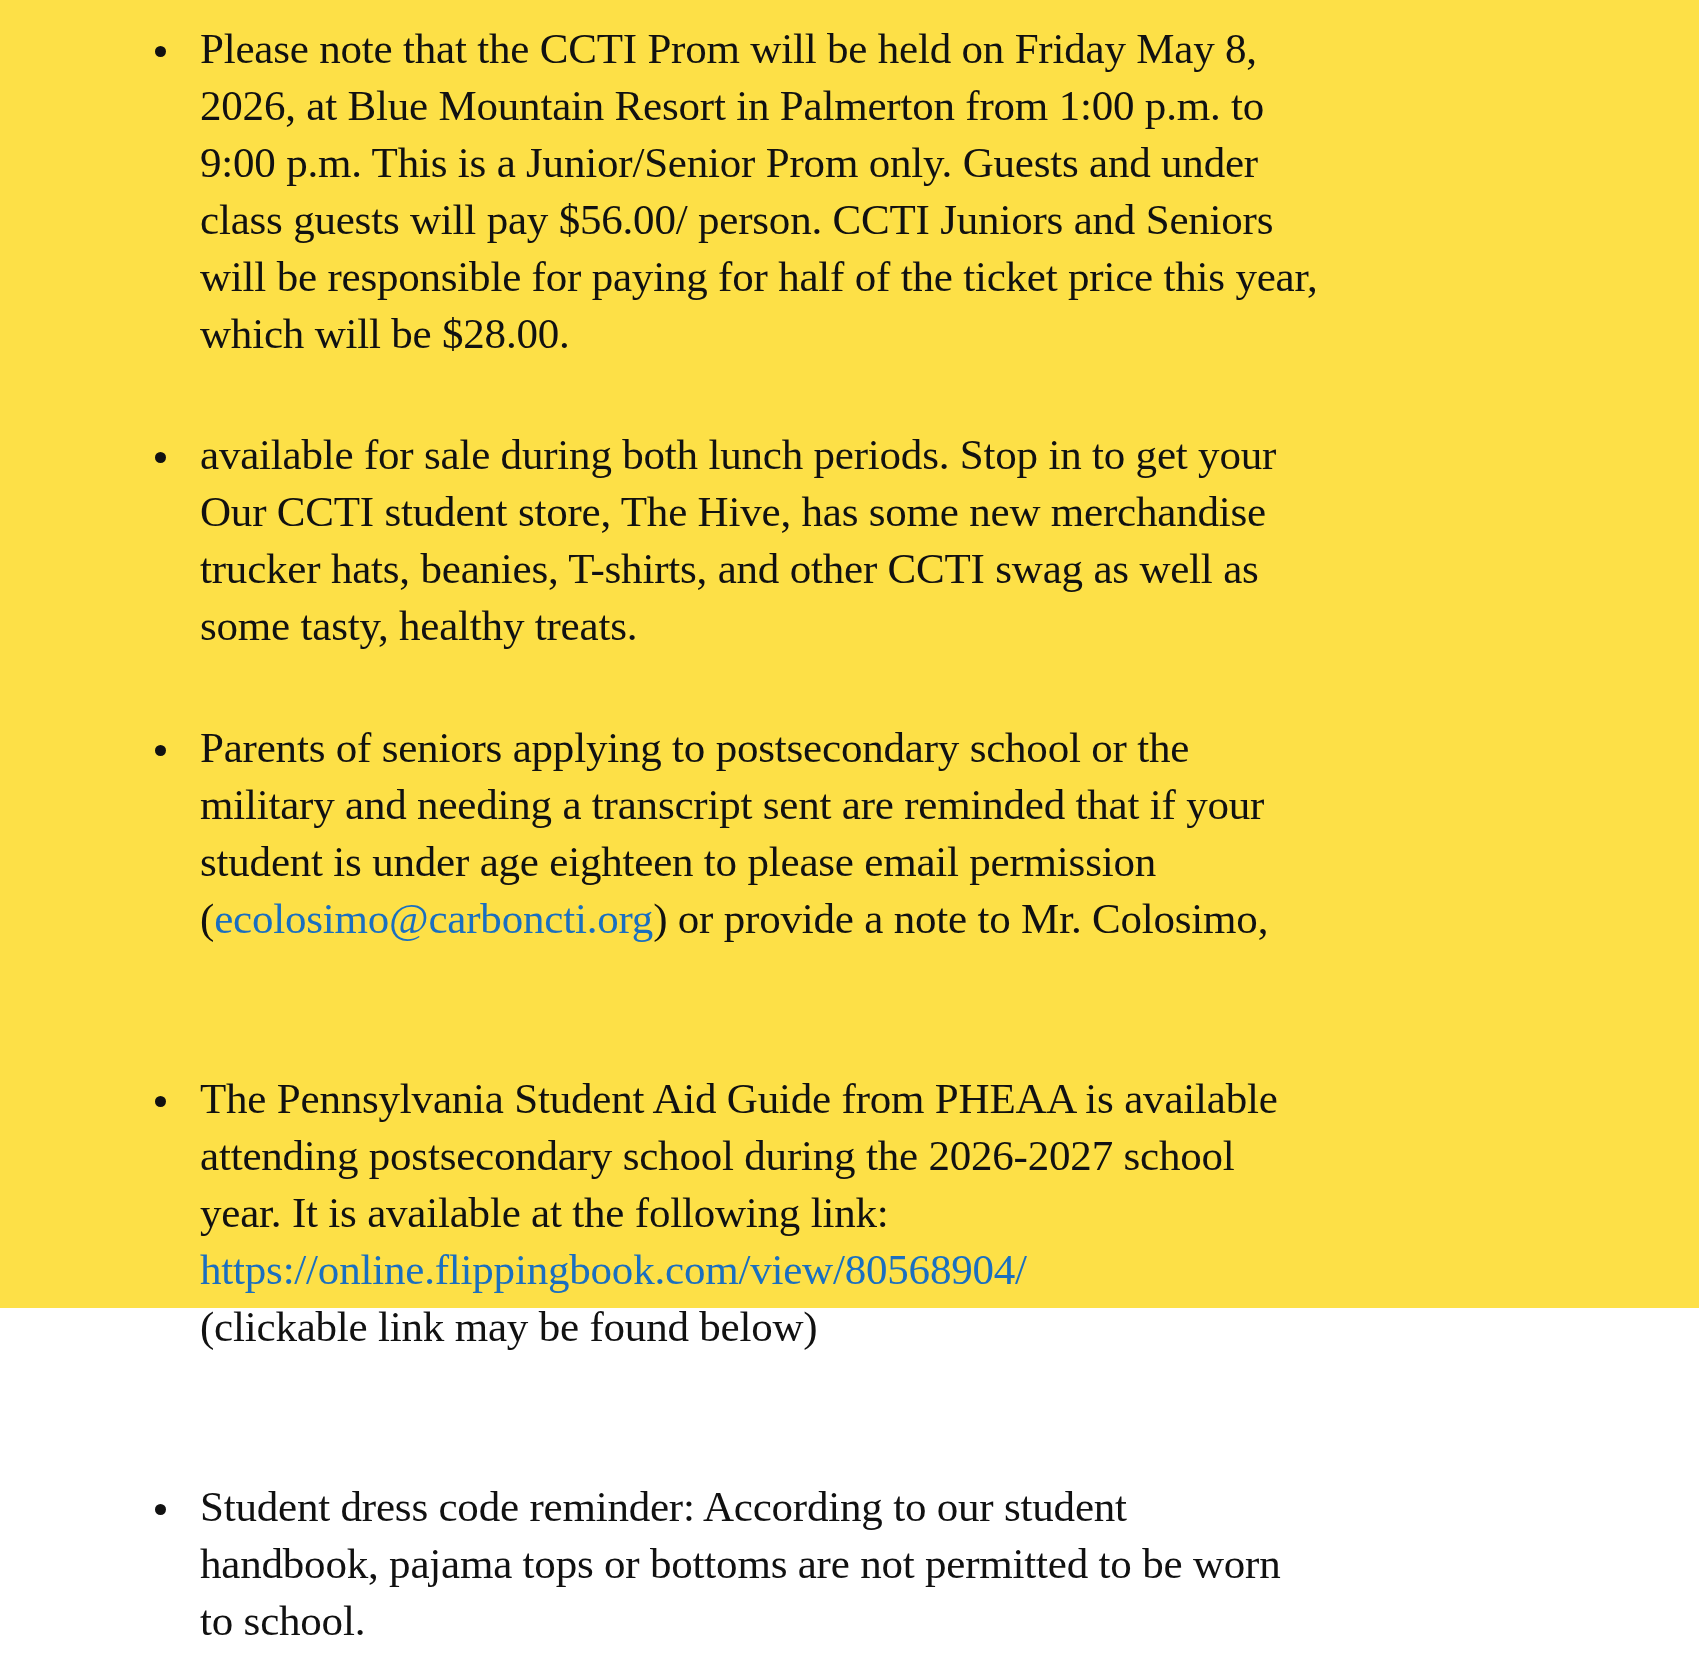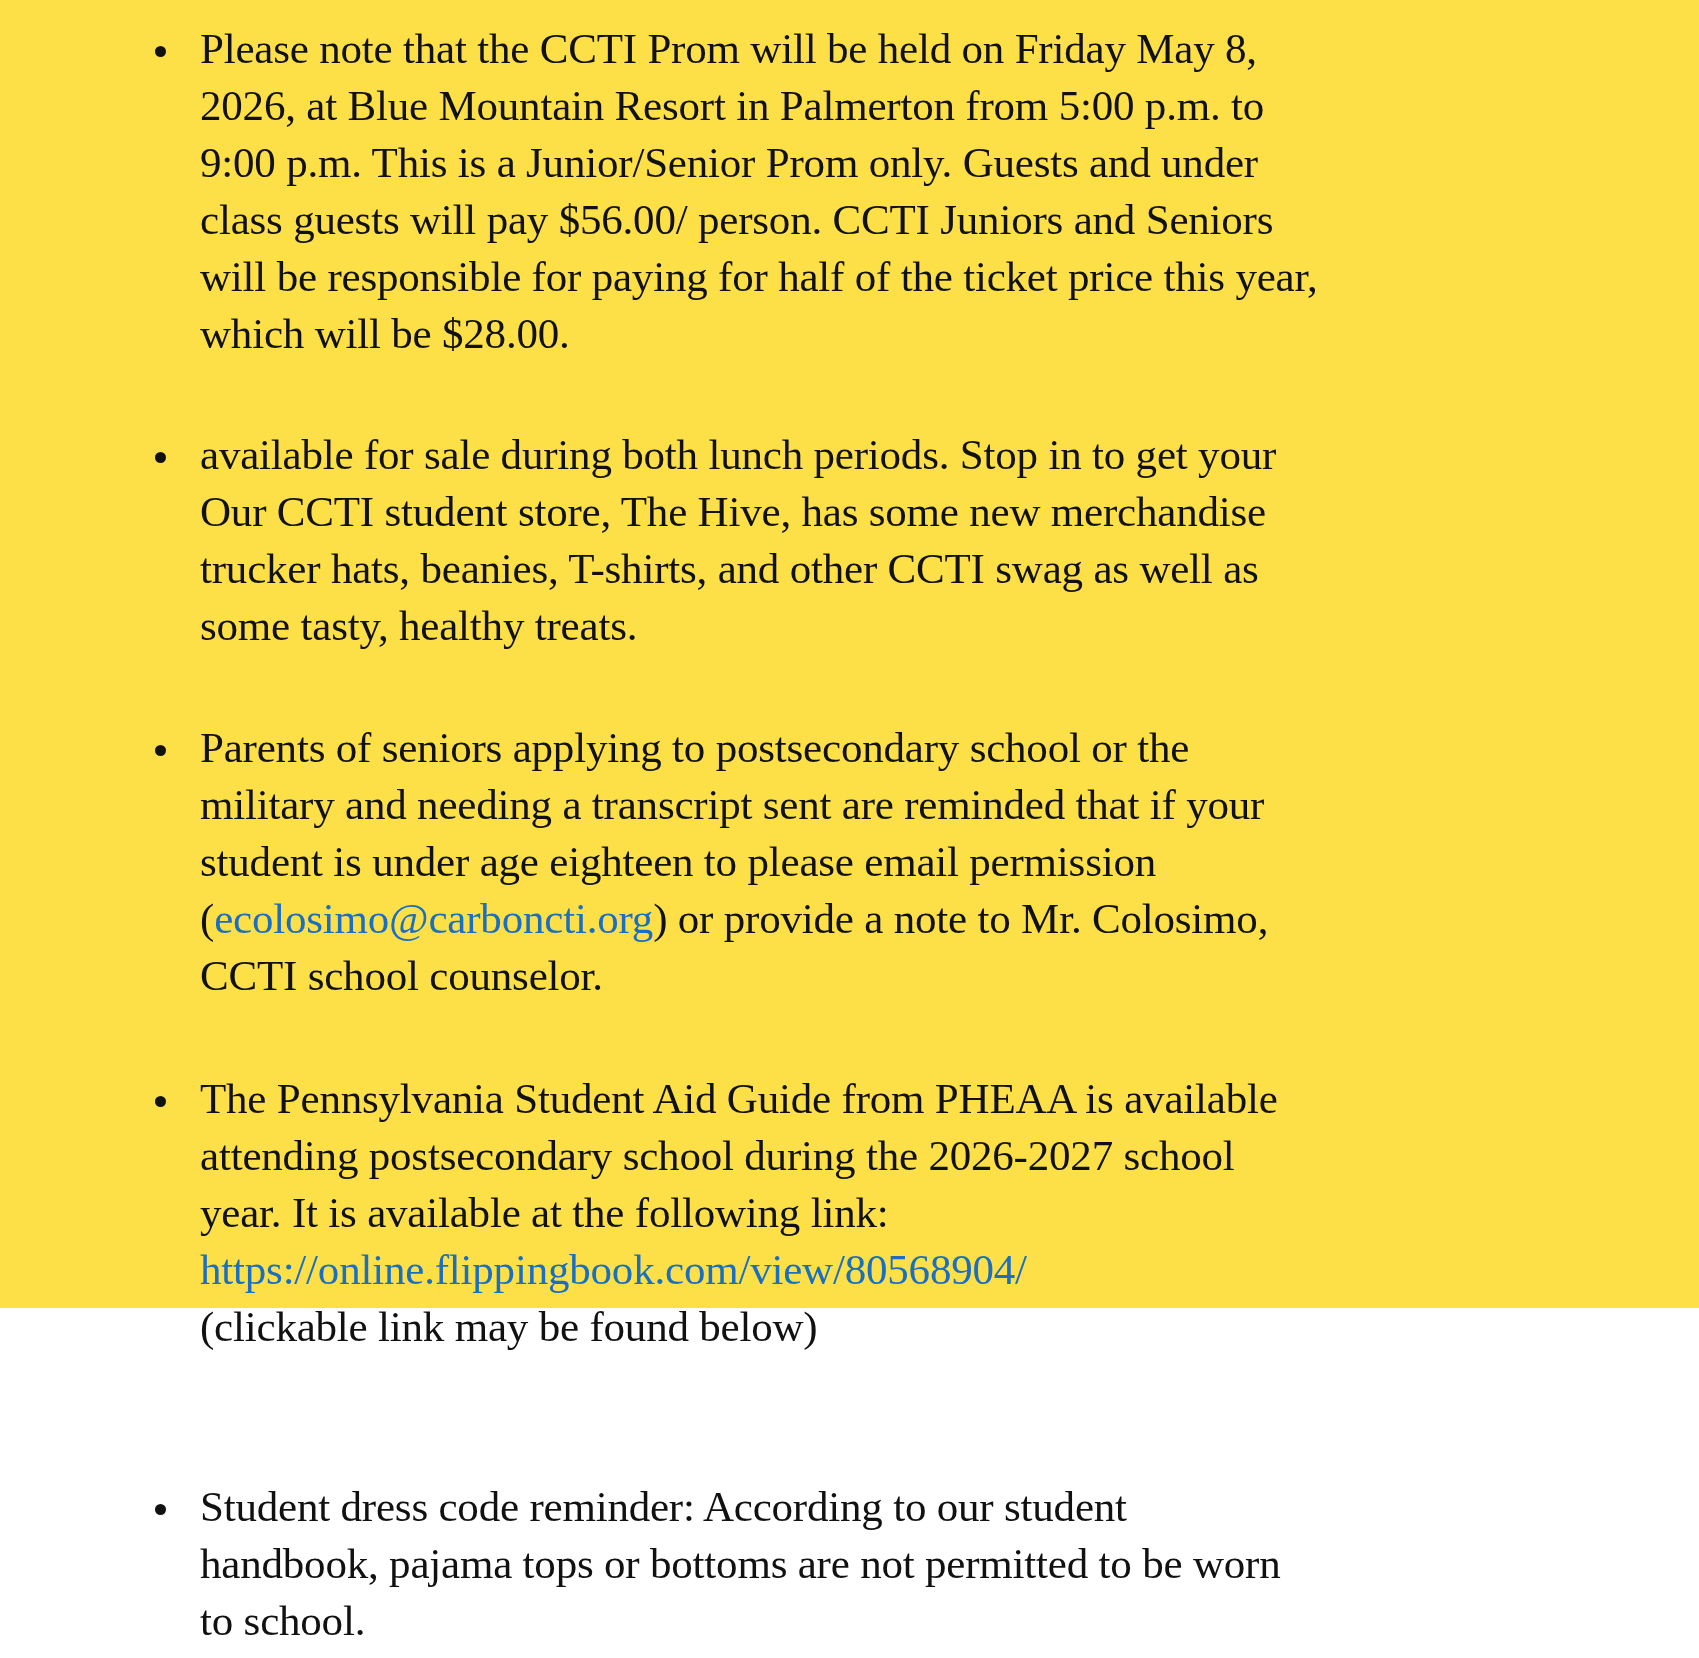--- a/index.html
+++ b/index.html
@@ -58,21 +58,21 @@
   </style>
 </head>
 <body>
 
 <div class="page">
 
   <div class="bullet-item" style="top:20px;">
     <span class="bullet-dot" style="top:26px;"></span>
     <div class="bullet-text">
       <span class="line">Please note that the CCTI Prom will be held on Friday May 8,</span>
-      <span class="line">2026, at Blue Mountain Resort in Palmerton from 5:00 p.m. to</span>
+      <span class="line">2026, at Blue Mountain Resort in Palmerton from 1:00 p.m. to</span>
       <span class="line">9:00 p.m. This is a Junior/Senior Prom only. Guests and under</span>
       <span class="line">class guests will pay $56.00/ person. CCTI Juniors and Seniors</span>
       <span class="line">will be responsible for paying for half of the ticket price this year,</span>
       <span class="line">which will be $28.00.</span>
     </div>
   </div>
 
   <div class="bullet-item" style="top:426px;">
     <span class="bullet-dot" style="top:26px;"></span>
     <div class="bullet-text">
@@ -83,21 +83,20 @@
     </div>
   </div>
 
   <div class="bullet-item" style="top:719px;">
     <span class="bullet-dot" style="top:26px;"></span>
     <div class="bullet-text">
       <span class="line">Parents of seniors applying to postsecondary school or the</span>
       <span class="line">military and needing a transcript sent are reminded that if your</span>
       <span class="line">student is under age eighteen to please email permission</span>
       <span class="line"><span>(</span><span class="link">ecolosimo@carboncti.org</span><span>) or provide a note to Mr. Colosimo,</span></span>
-      <span class="line">CCTI school counselor.</span>
     </div>
   </div>
 
   <div class="bullet-item" style="top:1070px;">
     <span class="bullet-dot" style="top:26px;"></span>
     <div class="bullet-text">
       <span class="line">The Pennsylvania Student Aid Guide from PHEAA is available</span>
       <span class="line">attending postsecondary school during the 2026-2027 school</span>
       <span class="line">year.  It is available at the following link:</span>
       <span class="line"><span class="link">https://online.flippingbook.com/view/80568904/</span></span>

